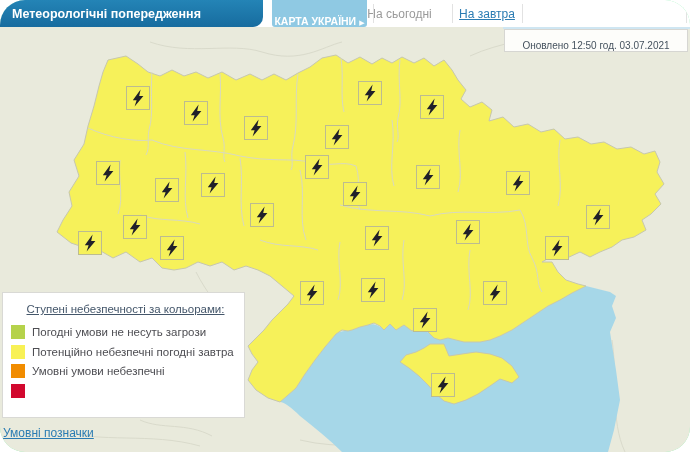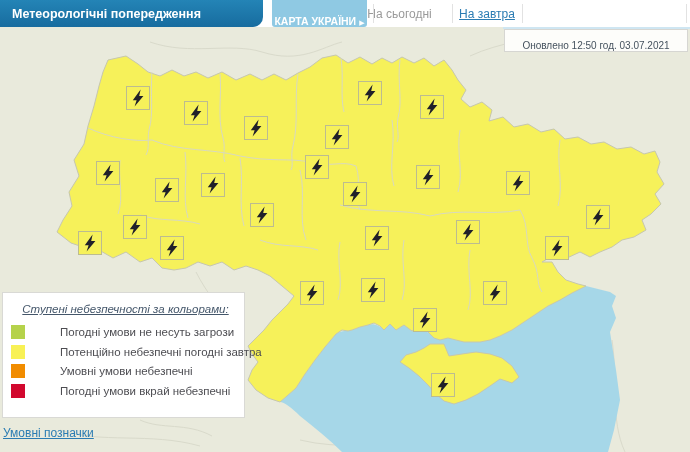--- a/index.html
+++ b/index.html
@@ -1,17 +1,17 @@
 <!DOCTYPE html>
 <html><head>
 <meta charset="utf-8">
 <style>
   html,body{margin:0;padding:0;}
   .stage{position:relative;width:690px;height:452px;overflow:hidden;background:#86efac;
-         font-family:"Liberation Sans",sans-serif;}
+         font-family:"Liberation Sans",sans-serif;border-radius:25px;}
   
   .header{position:absolute;left:0;top:0;width:690px;height:27px;background:#ffffff;z-index:5;}
   .title-block{position:absolute;left:0;top:0;width:263px;height:27px;
                background:linear-gradient(#2484b6,#176c9f);
                border-bottom-right-radius:10px;display:flex;align-items:center;}
   .title-block span{color:#ffffff;font-size:12.5px;font-weight:bold;padding-left:12px;white-space:nowrap;}
   .map-tab{position:absolute;left:272px;top:0;width:95px;height:27px;background:#8fc9e3;
            border-bottom-left-radius:3px;border-bottom-right-radius:3px;
            display:flex;align-items:flex-end;justify-content:center;cursor:pointer;}
   .map-tab .lbl{color:#ffffff;font-size:10.5px;font-weight:bold;white-space:nowrap;}
@@ -26,24 +26,24 @@
   
   .updated{position:absolute;left:504px;top:29px;width:184px;height:23px;background:#fdfdfa;
            border:1px solid #d6d6d2;box-sizing:border-box;display:flex;align-items:flex-end;
            justify-content:center;font-size:10px;color:#45525e;z-index:6;white-space:nowrap;}
   
   .map-wrap{position:absolute;left:0;top:27px;width:690px;height:425px;z-index:1;}
   
   .legend{position:absolute;left:2px;top:292px;width:243px;height:126px;background:#ffffff;
           border:1px solid #d9d9d5;box-sizing:border-box;z-index:7;padding:8px 0 0 8px;}
   .legend-title{font-size:11.5px;color:#44566a;text-decoration:underline;text-align:center;
-                margin:2px 4px 10px 0;white-space:nowrap;font-style:italic;}
+                margin:2px 4px 10px 0;white-space:nowrap;}
   .legend-row{display:flex;align-items:center;margin:0 0 5.5px 0;height:14px;}
   .legend-swatch{width:14px;height:14px;flex:0 0 14px;margin-right:7px;}
-  .legend-label{font-size:11.5px;color:#4d4d52;white-space:nowrap;margin-left:28px;}
+  .legend-label{font-size:11.5px;color:#4d4d52;white-space:nowrap;}
   .symbols-link{position:absolute;left:3px;top:426px;font-size:12px;z-index:7;}
   .symbols-link a{color:#2b7cb3;text-decoration:underline;}
 </style>
 </head>
 <body>
 
 <div class="stage">
 
   <div class="header">
     <div class="title-block">
@@ -262,21 +262,20 @@
         <div class="legend-row">
           <span class="legend-swatch" style="background-color: rgb(248, 241, 85);"></span>
           <span class="legend-label">Потенційно небезпечні погодні завтра</span>
         </div>
         <div class="legend-row">
           <span class="legend-swatch" style="background-color: rgb(241, 140, 0);"></span>
           <span class="legend-label">Умовні умови небезпечні</span>
         </div>
         <div class="legend-row">
           <span class="legend-swatch" style="background-color: rgb(210, 8, 46);"></span>
-          <span class="legend-label">Погодні умови вкрай небезпечні</span>
         </div>
       </div>
   </div>
 
   <div class="symbols-link">
     <a href="#">Умовні позначки</a>
   </div>
 
 </div>
 

